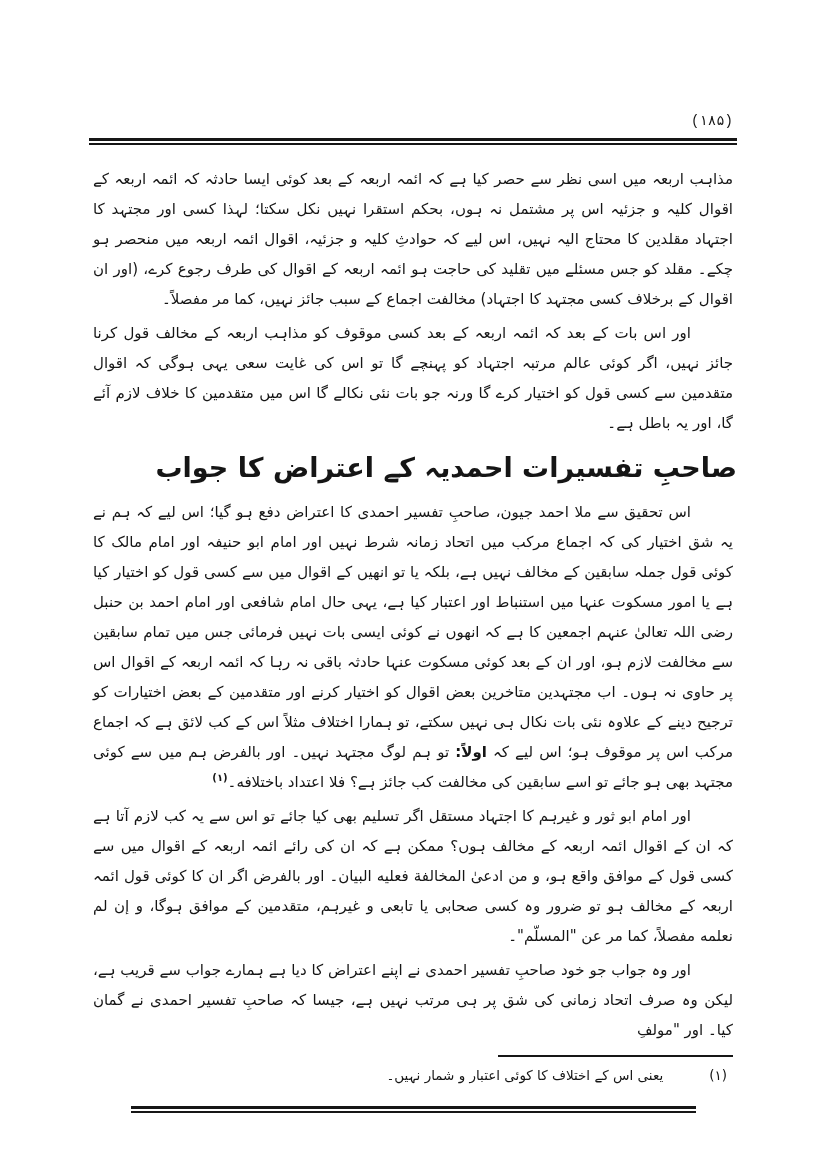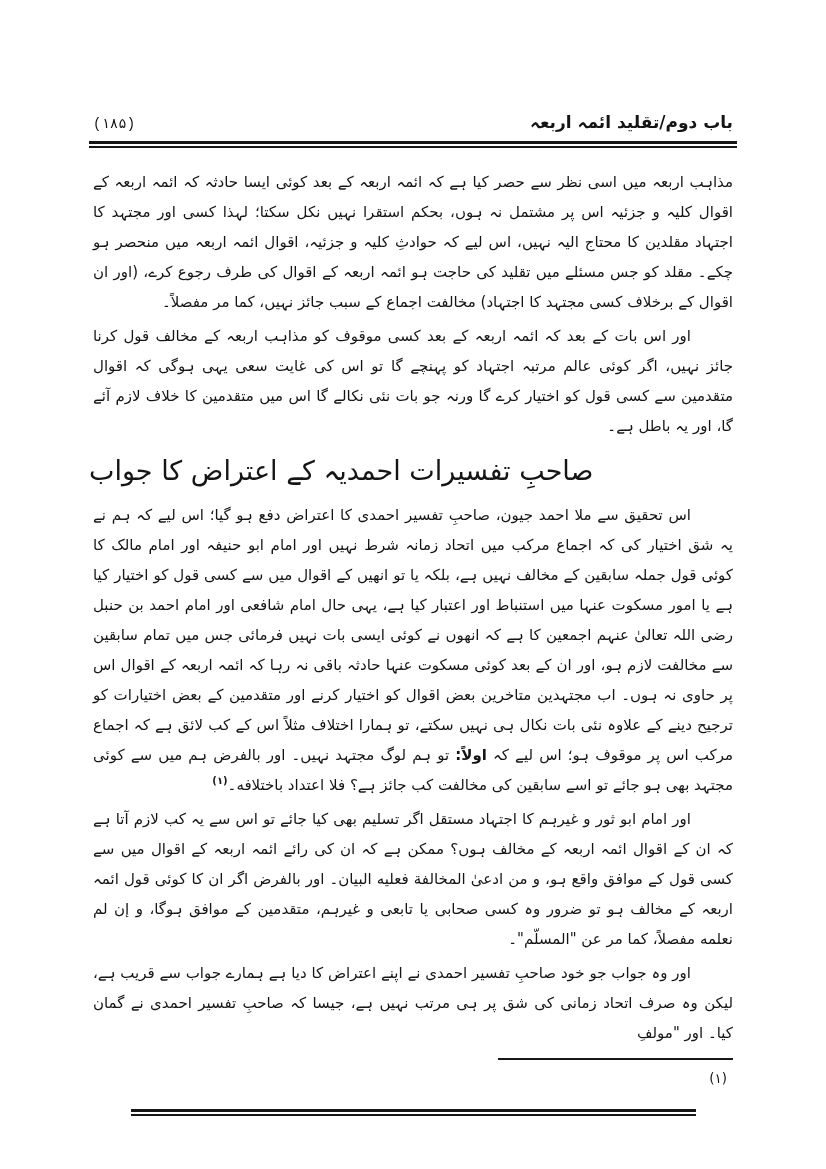--- a/index.html
+++ b/index.html
@@ -54,23 +54,23 @@
     text-align: justify;
   }
   .para {
     margin: 4px;
     text-indent: 42px;
   }
   .para.no-indent {
     text-indent: 0;
   }
   .section-heading {
-    text-align: left;
+    text-align: right;
     font-size: 27px;
-    font-weight: 400;
+    font-weight: 700;
     line-height: 1.5;
     margin: 10px 0 8px 0;
     text-indent: 0;
   }
   .bold-inline {
     font-weight: 700;
   }
   .fn-ref {
     font-size: 10px;
     font-weight: 700;
@@ -94,21 +94,20 @@
     font-size: 13.5px;
     line-height: 1.7;
   }
 </style>
 </head>
 <body>
 
 <div class="page-content">
 
   <div class="page-header">
-    <span class="chapter-title">باب دوم/تقلید ائمہ اربعہ</span>
     <span class="page-number">(۱۸۵)</span>
   </div>
 
   <div class="double-rule"></div>
 
   <div class="body-text">
     <p class="para no-indent">مذاہب اربعہ میں اسی نظر سے حصر کیا ہے کہ ائمہ اربعہ کے بعد کوئی ایسا حادثہ کہ ائمہ اربعہ کے اقوال کلیہ و جزئیہ اس پر مشتمل نہ ہوں، بحکم استقرا نہیں نکل سکتا؛ لہذا کسی اور مجتہد کا اجتہاد مقلدین کا محتاج الیہ نہیں، اس لیے کہ حوادثِ کلیہ و جزئیہ، اقوال ائمہ اربعہ میں منحصر ہو چکے۔ مقلد کو جس مسئلے میں تقلید کی حاجت ہو ائمہ اربعہ کے اقوال کی طرف رجوع کرے، (اور ان اقوال کے برخلاف کسی مجتہد کا اجتہاد) مخالفت اجماع کے سبب جائز نہیں، کما مر مفصلاً۔</p>
     <p class="para">اور اس بات کے بعد کہ ائمہ اربعہ کے بعد کسی موقوف کو مذاہب اربعہ کے مخالف قول کرنا جائز نہیں، اگر کوئی عالم مرتبہ اجتہاد کو پہنچے گا تو اس کی غایت سعی یہی ہوگی کہ اقوال متقدمین سے کسی قول کو اختیار کرے گا ورنہ جو بات نئی نکالے گا اس میں متقدمین کا خلاف لازم آئے گا، اور یہ باطل ہے۔</p>
 
     <h2 class="section-heading">صاحبِ تفسیرات احمدیہ کے اعتراض کا جواب</h2>
@@ -116,18 +115,19 @@
     <p class="para"><span>اس تحقیق سے ملا احمد جیون، صاحبِ تفسیر احمدی کا اعتراض دفع ہو گیا؛ اس لیے کہ ہم نے یہ شق اختیار کی کہ اجماع مرکب میں اتحاد زمانہ شرط نہیں اور امام ابو حنیفہ اور امام مالک کا کوئی قول جملہ سابقین کے مخالف نہیں ہے، بلکہ یا تو انھیں کے اقوال میں سے کسی قول کو اختیار کیا ہے یا امور مسکوت عنہا میں استنباط اور اعتبار کیا ہے، یہی حال امام شافعی اور امام احمد بن حنبل رضی اللہ تعالیٰ عنہم اجمعین کا ہے کہ انھوں نے کوئی ایسی بات نہیں فرمائی جس میں تمام سابقین سے مخالفت لازم ہو، اور ان کے بعد کوئی مسکوت عنہا حادثہ باقی نہ رہا کہ ائمہ اربعہ کے اقوال اس پر حاوی نہ ہوں۔ اب مجتہدین متاخرین بعض اقوال کو اختیار کرنے اور متقدمین کے بعض اختیارات کو ترجیح دینے کے علاوہ نئی بات نکال ہی نہیں سکتے، تو ہمارا اختلاف مثلاً اس کے کب لائق ہے کہ اجماع مرکب اس پر موقوف ہو؛ اس لیے کہ </span><span class="bold-inline">اولاً:</span><span> تو ہم لوگ مجتہد نہیں۔ اور بالفرض ہم میں سے کوئی مجتہد بھی ہو جائے تو اسے سابقین کی مخالفت کب جائز ہے؟ فلا اعتداد باختلافه۔</span><sup class="fn-ref">(۱)</sup></p>
 
     <p class="para">اور امام ابو ثور و غیرہم کا اجتہاد مستقل اگر تسلیم بھی کیا جائے تو اس سے یہ کب لازم آتا ہے کہ ان کے اقوال ائمہ اربعہ کے مخالف ہوں؟ ممکن ہے کہ ان کی رائے ائمہ اربعہ کے اقوال میں سے کسی قول کے موافق واقع ہو، و من ادعىٰ المخالفة فعليه البيان۔ اور بالفرض اگر ان کا کوئی قول ائمہ اربعہ کے مخالف ہو تو ضرور وہ کسی صحابی یا تابعی و غیرہم، متقدمین کے موافق ہوگا، و إن لم نعلمه مفصلاً، كما مر عن "المسلّم"۔</p>
     <p class="para">اور وہ جواب جو خود صاحبِ تفسیر احمدی نے اپنے اعتراض کا دیا ہے ہمارے جواب سے قریب ہے، لیکن وہ صرف اتحاد زمانی کی شق پر ہی مرتب نہیں ہے، جیسا کہ صاحبِ تفسیر احمدی نے گمان کیا۔ اور "مولفِ</p>
   </div>
 
   <div class="footnote-block">
     <div class="fn-rule"></div>
     <div class="fn-row">
       <span class="fn-marker">(۱)</span>
+      <span class="fn-text">یعنی اس کے اختلاف کا کوئی اعتبار و شمار نہیں۔</span>
     </div>
   </div>
 
   <div class="double-rule bottom"></div>
 
 </div>
 
 </body></html>

